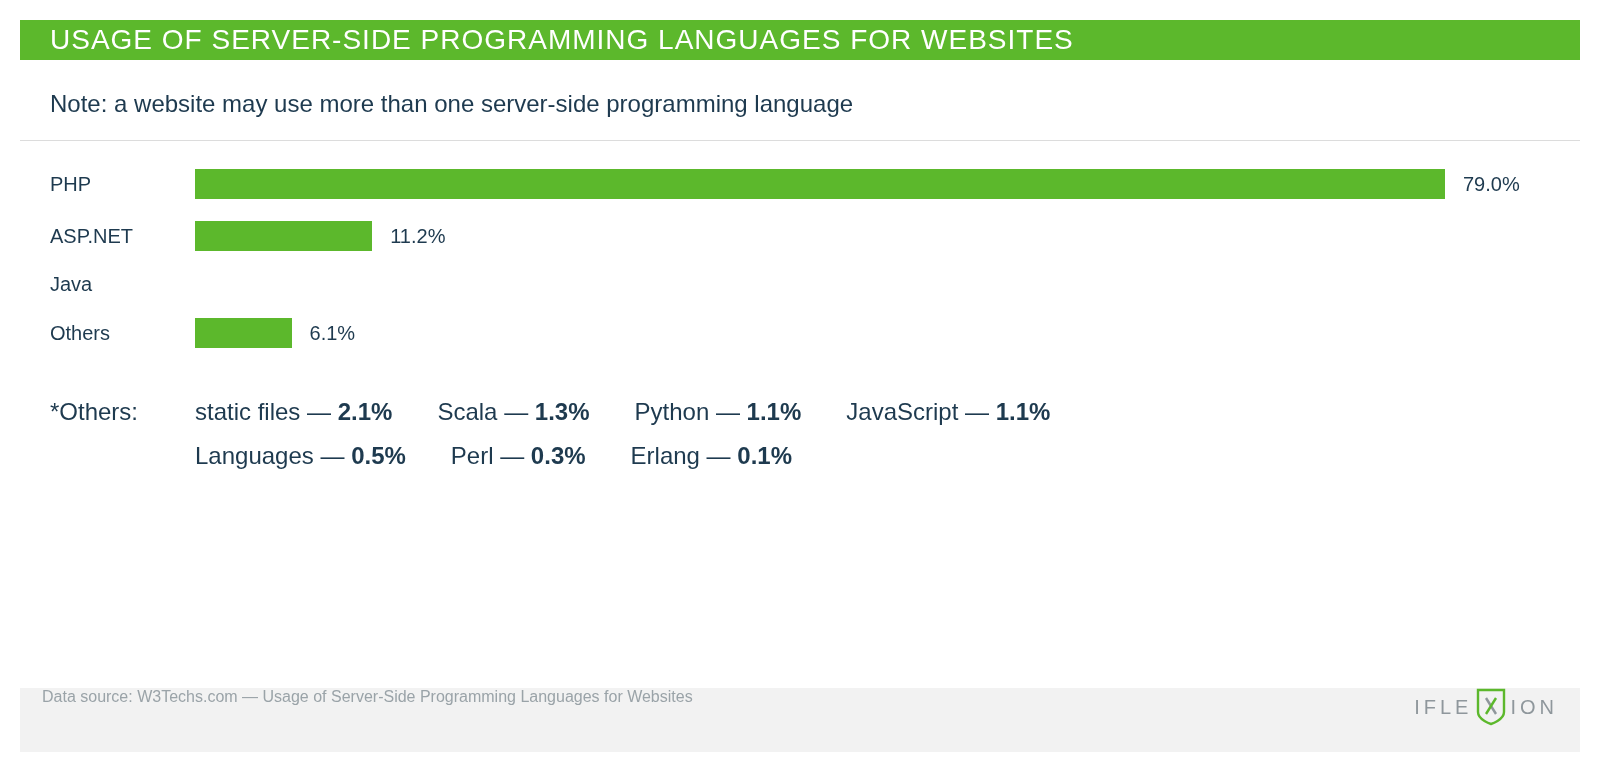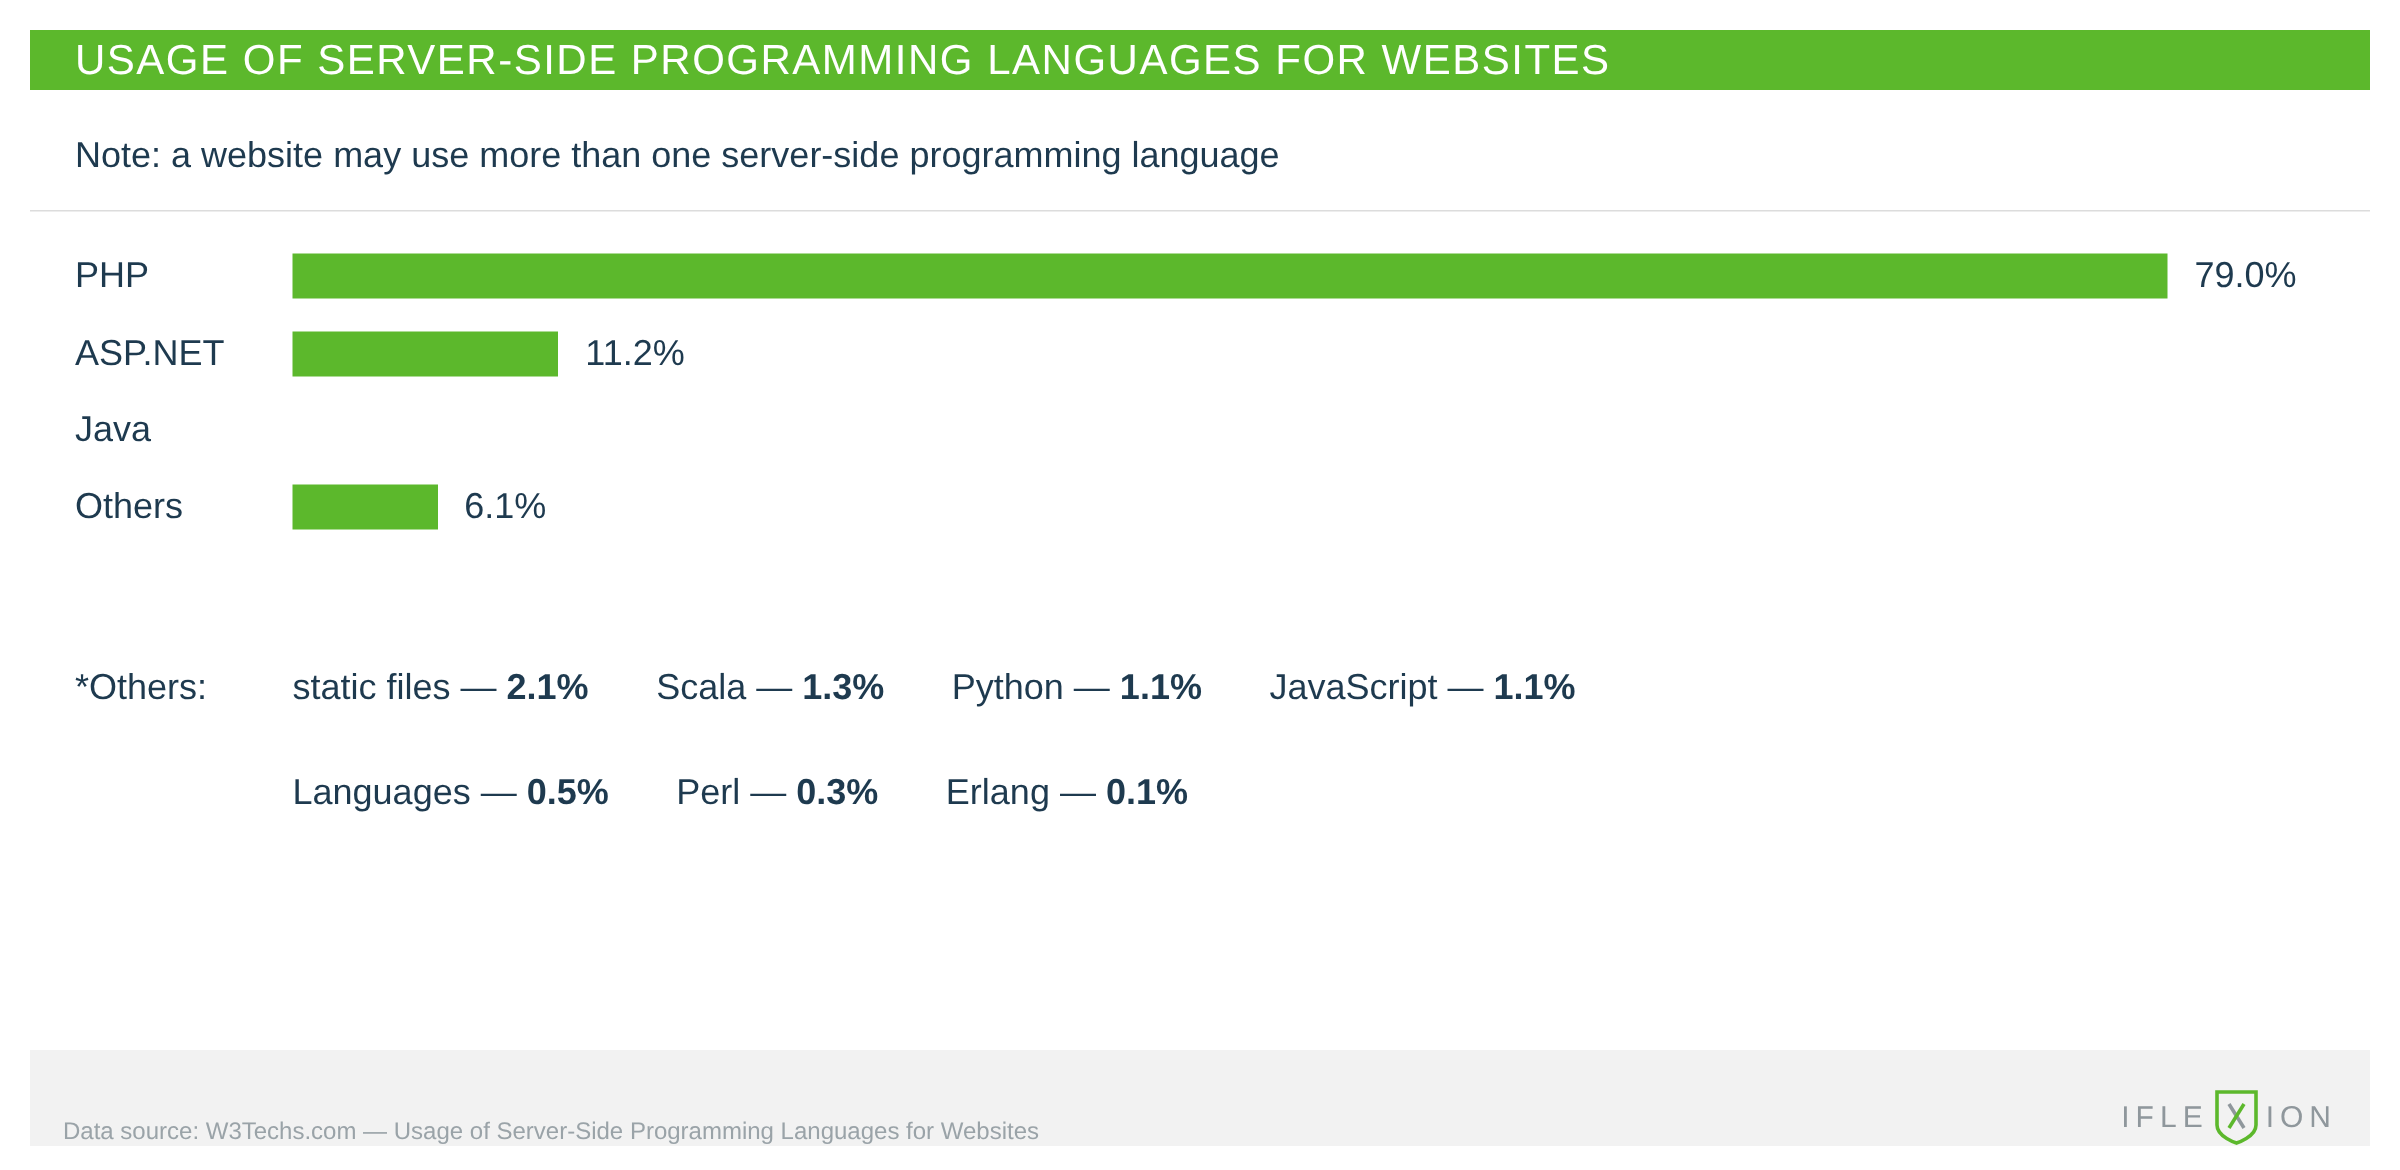--- a/index.html
+++ b/index.html
@@ -30,21 +30,21 @@
     color: #1e3a4f;
     border-bottom: 1px solid #dcdcdc;
   }
   .chart {
     padding: 28px 30px 10px 30px;
   }
   .row {
     display: flex;
     align-items: center;
     margin-bottom: 22px;
-    font-size: 24px;
+    font-size: 20px;
   }
   .row .label {
     width: 145px;
     flex: 0 0 145px;
     color: #1e3a4f;
   }
   .row .bar-wrap {
     flex: 0 0 1250px;
     display: flex;
     align-items: center;
@@ -58,43 +58,42 @@
     color: #1e3a4f;
   }
   .others-block {
     padding: 18px 30px 30px 30px;
     font-size: 24px;
     color: #1e3a4f;
   }
   .others-line {
     display: flex;
     margin-bottom: 16px;
-    margin-top: 42px;
   }
   .others-label {
     width: 145px;
     flex: 0 0 145px;
   }
   .others-items {
     display: flex;
     gap: 45px;
     flex: 1;
   }
   .others-items .item .pct {
     font-weight: 600;
   }
   .footer {
     background: #f2f2f2;
     position: absolute;
-    bottom: 16px;
+    bottom: 28px;
     left: 20px;
     right: 20px;
     height: 64px;
     display: flex;
-    align-items: flex-end;
+    align-items: flex-start;
     justify-content: space-between;
     padding: 0 22px;
   }
   .footer .source {
     color: #9aa3a8;
     font-size: 16px;
   }
   .footer .logo {
     display: flex;
     align-items: center;

